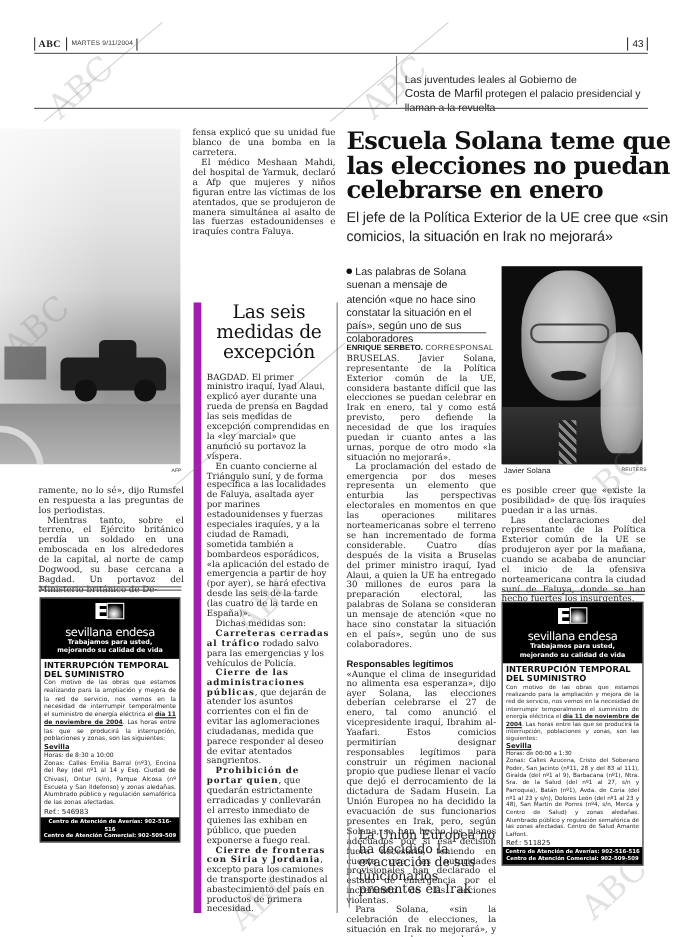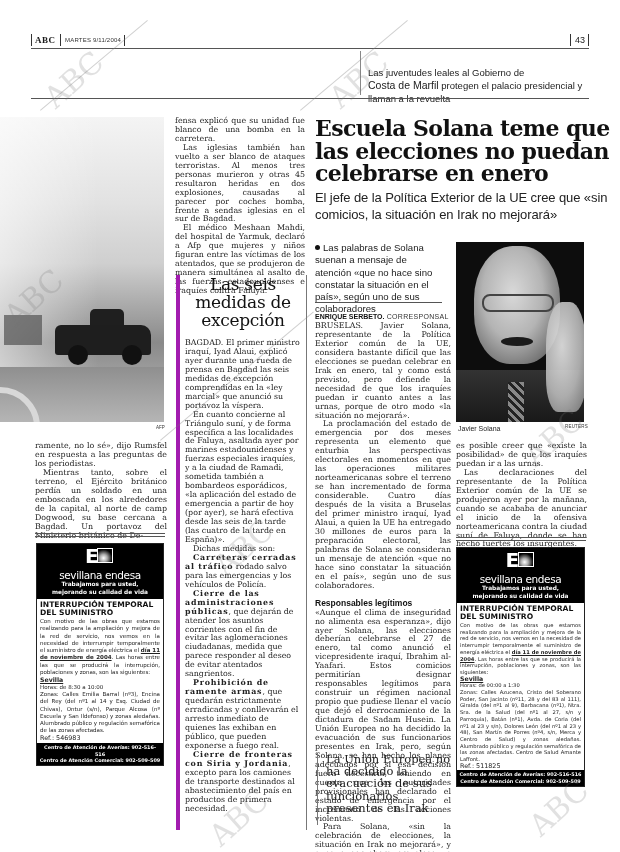--- a/index.html
+++ b/index.html
@@ -31,21 +31,21 @@
 
   
   .bodytext { font: 7.9px "DejaVu Serif", serif; line-height: 8.95px; color: #222; text-align: justify; hyphens: auto; }
   .bodytext p { text-indent: 8px; }
   .bodytext p.noind { text-indent: 0; }
 
   .col-left-top { position: absolute; left: 175px; top: 117px; width: 130px; }
   .col-left-bottom { position: absolute; left: 35px; top: 442px; width: 132px; }
 
   
-  .sidebar { position: absolute; left: 176px; top: 275px; width: 131px; height: 555px; border-left: 4px solid #a21caf; border-right: 1px solid #777; padding: 0 5px; }
+  .sidebar { position: absolute; left: 176px; top: 275px; width: 131px; height: 555px; border-left: 7px solid #a21caf; border-right: 1px solid #777; padding: 0 5px; }
   .sidebar h2 { font: 17px "DejaVu Serif", serif; line-height: 18px; text-align: center; color: #111; margin: 0 0 10px 0; letter-spacing: -0.3px; }
   .sidebar .bodytext { text-align: left; }
   .sidebar .sp { letter-spacing: 0.8px; font-weight: bold; }
 
   
   .headline { position: absolute; left: 315px; top: 117px; width: 295px; font: bold 22px "DejaVu Serif", serif; line-height: 22.5px; color: #111; letter-spacing: -0.6px; }
   .subhead { position: absolute; left: 315px; top: 189px; width: 300px; font: 13px "Liberation Sans", sans-serif; line-height: 17px; color: #222; letter-spacing: -0.1px; }
 
   .lead { position: absolute; left: 315px; top: 242px; width: 130px; font: 9.6px "Liberation Sans", sans-serif; line-height: 12.3px; color: #222; }
   .lead .bullet { display: inline-block; width: 5px; height: 5px; border-radius: 50%; background: #111; margin-right: 3px; vertical-align: 1px; }
@@ -118,38 +118,37 @@
   <div class="arc"></div>
   <div class="veh-top"></div>
   <div class="veh-body"></div>
   <div class="wheel" style="left:68px"></div>
   <div class="wheel" style="left:122px"></div>
 </div>
 <div class="credit-afp">AFP</div>
 
 <div class="col-left-top bodytext">
   <p class="noind">fensa explicó que su unidad fue blanco de una bomba en la carretera.</p>
-  <p>Las iglesias también han vuelto a ser blanco de ataques terroristas. Al menos tres personas murieron y otras 45 resultaron heridas en dos explosiones, causadas al parecer por coches bomba, frente a sendas iglesias en el sur de Bagdad.</p>
   <p>El médico Meshaan Mahdi, del hospital de Yarmuk, declaró a Afp que mujeres y niños figuran entre las víctimas de los atentados, que se produjeron de manera simultánea al asalto de las fuerzas estadounidenses e iraquíes contra Faluya.</p>
 </div>
 
 <div class="col-left-bottom bodytext">
   <p class="noind">ramente, no lo sé», dijo Rumsfel en respuesta a las preguntas de los periodistas.</p>
   <p>Mientras tanto, sobre el terreno, el Ejército británico perdía un soldado en una emboscada en los alrededores de la capital, al norte de camp Dogwood, su base cercana a Bagdad. Un portavoz del Ministerio británico de De-</p>
 </div>
 
 <div class="sidebar">
   <h2>Las seis medidas de excepción</h2>
   <div class="bodytext">
     <p class="noind">BAGDAD. El primer ministro iraquí, Iyad Alaui, explicó ayer durante una rueda de prensa en Bagdad las seis medidas de excepción comprendidas en la «ley marcial» que anunció su portavoz la víspera.</p>
     <p>En cuanto concierne al Triángulo suní, y de forma específica a las localidades de Faluya, asaltada ayer por marines estadounidenses y fuerzas especiales iraquíes, y a la ciudad de Ramadi, sometida también a bombardeos esporádicos, «la aplicación del estado de emergencia a partir de hoy (por ayer), se hará efectiva desde las seis de la tarde (las cuatro de la tarde en España)».</p>
     <p>Dichas medidas son:</p>
     <p><span class="sp">Carreteras cerradas al tráfico</span><span> rodado salvo para las emergencias y los vehículos de Policía.</span></p>
     <p><span class="sp">Cierre de las administraciones públicas</span><span>, que dejarán de atender los asuntos corrientes con el fin de evitar las aglomeraciones ciudadanas, medida que parece responder al deseo de evitar atentados sangrientos.</span></p>
-    <p><span class="sp">Prohibición de ramente armas</span><span>, que quedarán estrictamente erradicadas y conllevarán el arresto inmediato de quienes las exhiban en público, que pueden exponerse a fuego real.</span></p>
+    <p><span class="sp">Prohibición de portar quien</span><span>, que quedarán estrictamente erradicadas y conllevarán el arresto inmediato de quienes las exhiban en público, que pueden exponerse a fuego real.</span></p>
     <p><span class="sp">Cierre de fronteras con Siria y Jordania</span><span>, excepto para los camiones de transporte destinados al abastecimiento del país en productos de primera necesidad.</span></p>
 
   </div>
 </div>
 
 <h1 class="headline">Escuela Solana teme que las elecciones no puedan celebrarse en enero</h1>
 <div class="subhead">El jefe de la Política Exterior de la UE cree que «sin comicios, la situación en Irak no mejorará»</div>
 
 <div class="lead">
   <span class="bullet"></span><span>Las palabras de Solana suenan a mensaje de atención «que no hace sino constatar la situación en el país», según uno de sus colaboradores</span>

